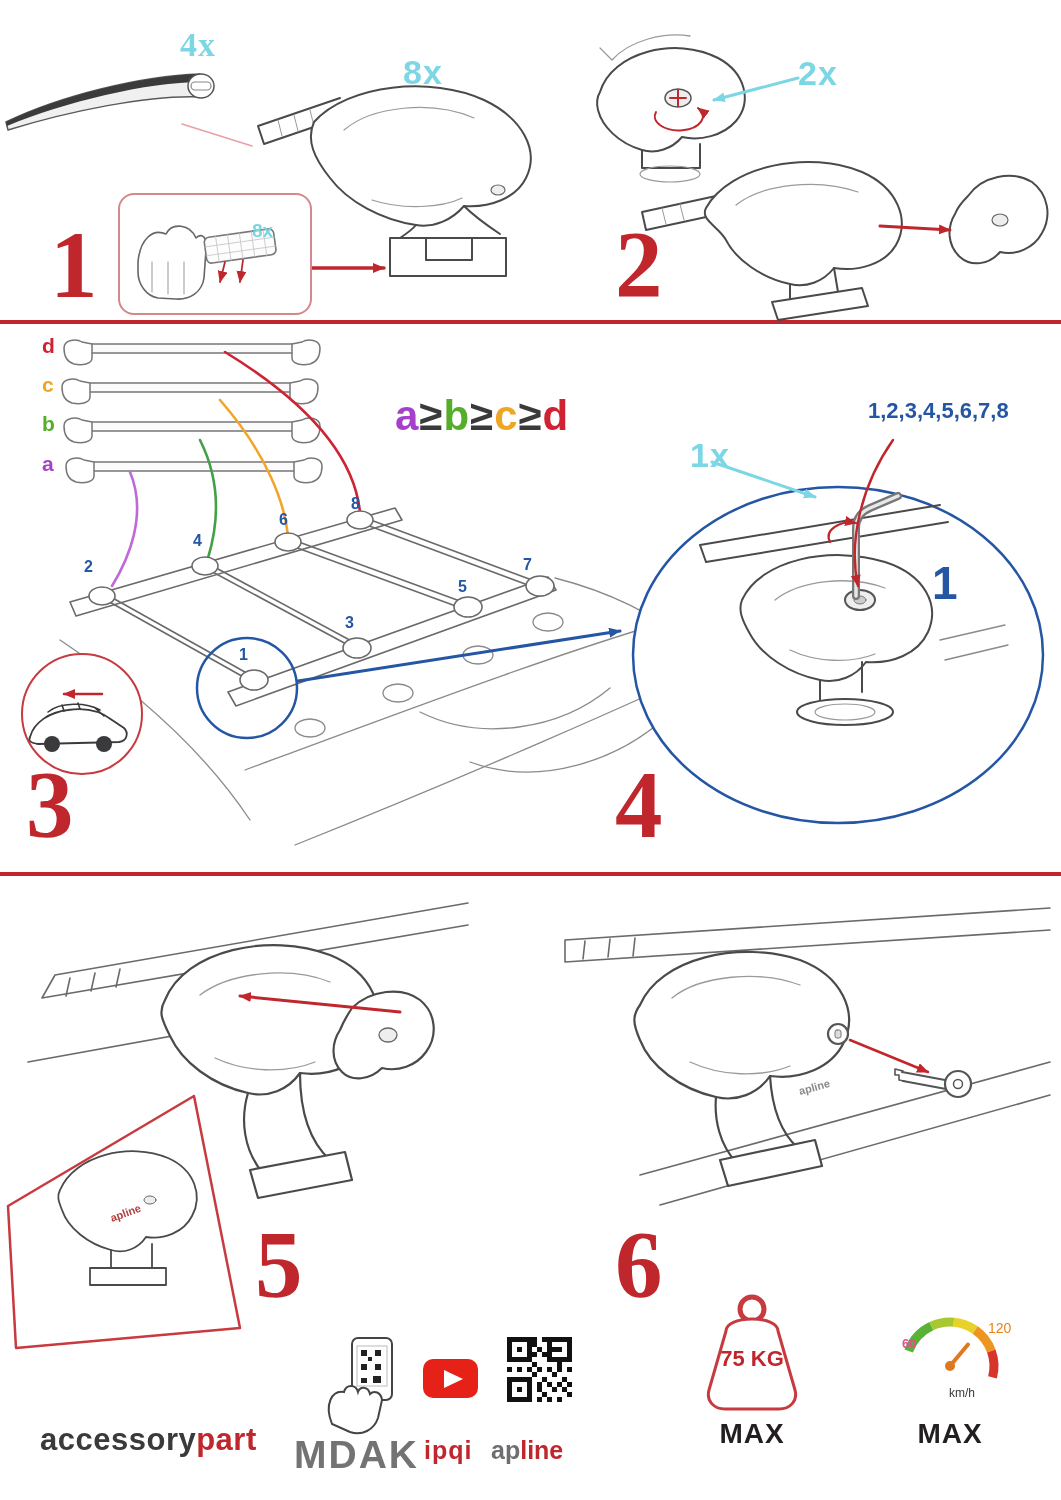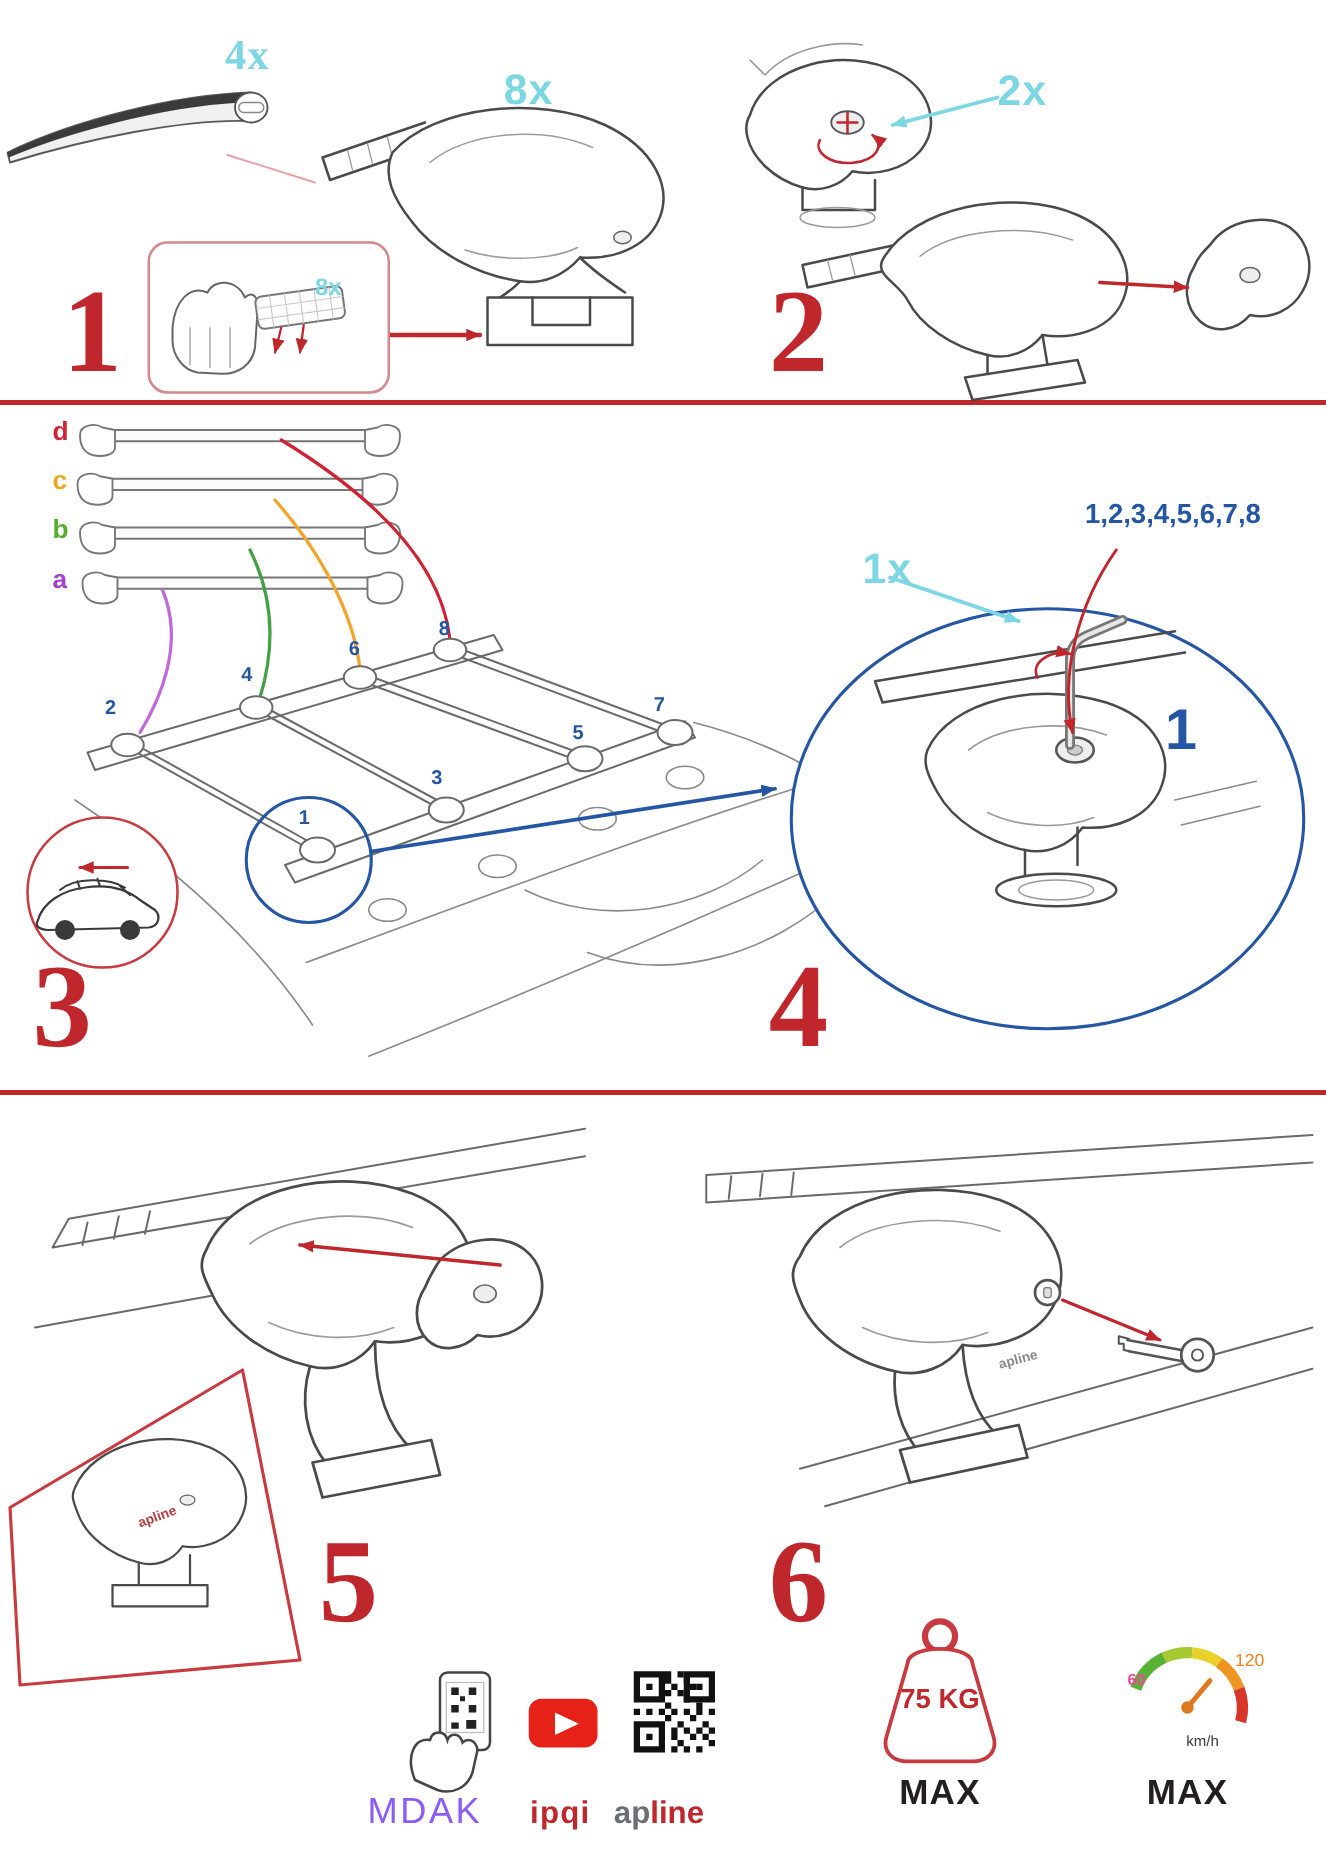--- a/index.html
+++ b/index.html
@@ -11,21 +11,21 @@
   .qty-sm{color:#7cd6e4;font-size:19px;font-weight:bold;}
   .stepnum{color:#c0272d;font-family:"Liberation Serif",serif;font-weight:bold;
            font-size:95px;line-height:1;}
   .posnum{color:#2456a4;font-size:16px;font-weight:bold;}
   .barlab{font-size:21px;font-weight:bold;}
   .formula{font-size:42px;font-weight:bold;letter-spacing:1px;}
   .seq{color:#2456a4;font-size:22px;font-weight:bold;}
   .callout1{color:#2456a4;font-size:46px;font-weight:bold;}
   .model{color:#2b4ea2;font-size:30px;font-weight:bold;letter-spacing:1px;}
   .brand{font-size:31px;font-weight:bold;letter-spacing:0.5px;}
-  .mdak{color:#8b5cf6;font-size:29px;font-weight:normal;letter-spacing:2px;}
+  .mdak{color:#737373;font-size:39px;font-weight:bold;letter-spacing:2px;}
   .ipqi{color:#c0272d;font-size:25px;font-weight:bold;letter-spacing:1px;}
   .apline{font-size:25px;font-weight:bold;}
   .wval{color:#c0272d;font-size:22px;font-weight:bold;text-align:center;}
   .maxlab{color:#231f20;font-size:28px;font-weight:bold;text-align:center;letter-spacing:1px;}
   .gauge-lo{color:#ec4899;font-size:13px;font-weight:bold;margin-top:40px;}
   .gauge-hi{color:#e8821e;font-size:14px;font-weight:normal;}
   .gauge-unit{color:#3a3a3c;font-size:12px;text-align:center;}
   .c-red{color:#cf2233}.c-orange{color:#eda724}.c-green{color:#54ae2a}
   .c-purple{color:#a63fc9}.c-dark{color:#3a3a3c}
   .inset-box{border:2.5px solid #d4888c;border-radius:16px;}
@@ -306,33 +306,39 @@
   <div class="abs stepnum" style="left:26px;top:758px;">3</div>
   <div class="abs stepnum" style="left:615px;top:758px;">4</div>
   <div class="abs stepnum" style="left:255px;top:1218px;">5</div>
   <div class="abs stepnum" style="left:615px;top:1218px;">6</div>
 
   <div class="abs barlab c-red" style="left:42px;top:334px;">d</div>
   <div class="abs barlab c-orange" style="left:42px;top:373px;">c</div>
   <div class="abs barlab c-green" style="left:42px;top:412px;">b</div>
   <div class="abs barlab c-purple" style="left:42px;top:452px;">a</div>
 
+  <div class="abs formula" style="left:395px;top:392px;">
+    <span class="c-purple">a</span><span class="c-dark">≥</span><span class="c-green">b</span><span class="c-dark">≥</span><span class="c-orange">c</span><span class="c-dark">≥</span><span class="c-red">d</span>
+  </div>
 
   <div class="abs posnum" style="left:239px;top:646px;">1</div>
   <div class="abs posnum" style="left:84px;top:558px;">2</div>
   <div class="abs posnum" style="left:345px;top:614px;">3</div>
   <div class="abs posnum" style="left:193px;top:532px;">4</div>
   <div class="abs posnum" style="left:458px;top:578px;">5</div>
   <div class="abs posnum" style="left:279px;top:511px;">6</div>
   <div class="abs posnum" style="left:523px;top:556px;">7</div>
   <div class="abs posnum" style="left:351px;top:495px;">8</div>
 
   <div class="abs seq" style="left:868px;top:398px;">1,2,3,4,5,6,7,8</div>
   <div class="abs callout1" style="left:932px;top:556px;">1</div>
 
+  <div class="abs brand" style="left:40px;top:1422px;">
+    <span style="color:#3a3a3c;">accessory</span><span style="color:#c0272d;">part</span>
+  </div>
   <div class="abs mdak" style="left:294px;top:1433px;">MDAK</div>
   <div class="abs ipqi" style="left:424px;top:1436px;">ipqi</div>
   <div class="abs apline" style="left:491px;top:1436px;">
     <span style="color:#6d6e71;">ap</span><span style="color:#c0272d;">line</span>
   </div>
   <div class="abs wval" style="left:707px;top:1346px;width:90px;">75 KG</div>
   <div class="abs maxlab" style="left:705px;top:1418px;width:94px;">MAX</div>
   <div class="abs gauge-lo" style="left:902px;top:1296px;">60</div>
   <div class="abs gauge-hi" style="left:988px;top:1320px;">120</div>
   <div class="abs gauge-unit" style="left:940px;top:1386px;width:44px;">km/h</div>

